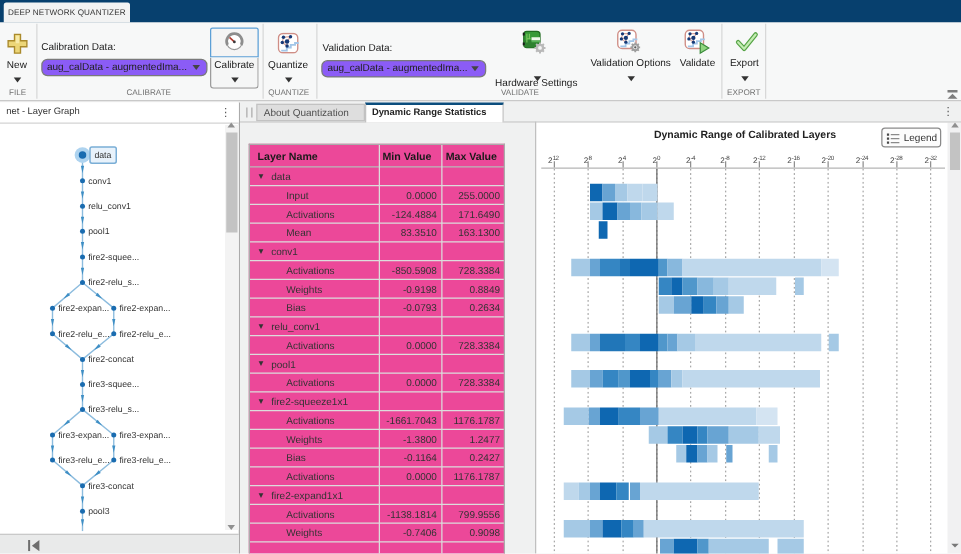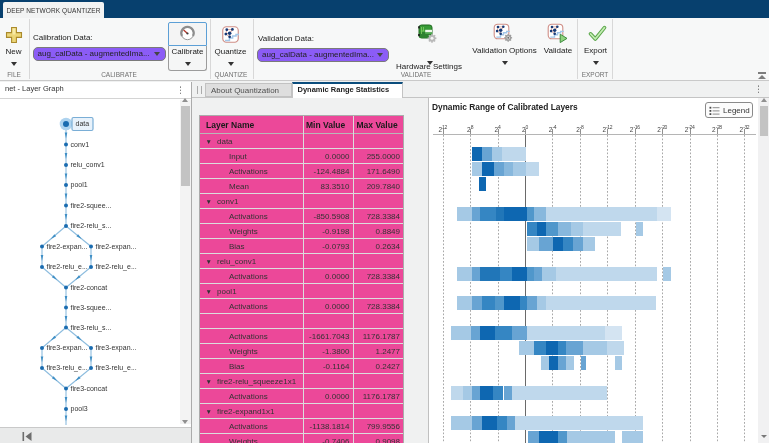--- a/index.html
+++ b/index.html
@@ -40,21 +40,21 @@
 .c1{position:absolute;left:0;top:0;width:102.5px;height:15px;white-space:nowrap;overflow:hidden}
 .c2{position:absolute;left:102.5px;top:0;width:50px;height:14px;text-align:right;padding:2.5px 3px 0 0}
 .c3{position:absolute;left:152.5px;top:0;width:50.5px;height:14px;text-align:right;padding:2.5px 3px 0 0}
 .cl1{position:absolute;left:102.5px;top:0;width:1px;height:328px;background:#dcdcdc}
 .cl2{position:absolute;left:152.5px;top:0;width:1px;height:328px;background:#dcdcdc}
 .tri{font-size:6.5px;color:#333;position:absolute;left:5.5px;top:3.5px}
 .gn{position:absolute;left:17px;top:2.5px}
 .sn{position:absolute;left:29px;top:2.5px}
 .chart{left:428.0px;top:97.0px;width:341.0px;height:346.0px;background:#fff;border-left:1px solid #c0c0c0}
 .tabline{left:192px;top:96.5px;width:577px;height:1px;background:#c4c4c4;z-index:2}
-.ctitle{position:absolute;left:3px;top:4.5px;width:328px;font-size:8.4px;font-weight:bold;color:#222}
+.ctitle{position:absolute;left:3px;top:4.5px;width:328px;text-align:center;font-size:8.4px;font-weight:bold;color:#222}
 .legend{position:absolute;left:276px;top:4.5px;width:48px;height:16px;border:1px solid #8a8a8a;border-radius:3px;background:#fcfcfc;font-size:8px;color:#333;line-height:15px;padding-left:17px}
 .legend svg{position:absolute;left:3px;top:3px}
 .xl{position:absolute;top:27px;transform:translateX(-50%);font-size:6.5px;color:#444;white-space:nowrap}
 .xl .e{font-size:5px;vertical-align:2.5px;letter-spacing:-0.4px}
 .axis{position:absolute;left:4px;top:37px;width:323px;height:1px;background:#b5b5b5}
 .tick{position:absolute;top:32px;width:1px;height:5px;background:#909090}
 .gl{position:absolute;top:38px;width:1px;height:308px;background-image:linear-gradient(#a9a9a9 45%,transparent 45%);background-size:1px 3.5px}
 .zero{position:absolute;top:38px;width:1px;height:308px;background:#6a6a6a}
 .seg{position:absolute;height:14px}
 </style></head><body>
@@ -325,21 +325,21 @@
             <span class="sn">Activations</span>
           </div>
           <div class="c2">-124.4884</div>
           <div class="c3">171.6490</div>
         </div>
 <div class="tr">
           <div class="c1">
             <span class="sn">Mean</span>
           </div>
           <div class="c2">83.3510</div>
-          <div class="c3">209.7840</div>
+          <div class="c3">163.1300</div>
         </div>
 <div class="tr">
           <div class="c1">
             <span class="tri">▼</span>
             <span class="gn">conv1</span>
           </div>
           <div class="c2"></div>
           <div class="c3"></div>
         </div>
 <div class="tr">
@@ -387,20 +387,24 @@
           <div class="c3"></div>
         </div>
 <div class="tr">
           <div class="c1">
             <span class="sn">Activations</span>
           </div>
           <div class="c2">0.0000</div>
           <div class="c3">728.3384</div>
         </div>
 <div class="tr">
+          <div class="c1">
+            <span class="tri">▼</span>
+            <span class="gn">fire2-squeeze1x1</span>
+          </div>
           <div class="c2"></div>
           <div class="c3"></div>
         </div>
 <div class="tr">
           <div class="c1">
             <span class="sn">Activations</span>
           </div>
           <div class="c2">-1661.7043</div>
           <div class="c3">1176.1787</div>
         </div>
@@ -410,28 +414,20 @@
           </div>
           <div class="c2">-1.3800</div>
           <div class="c3">1.2477</div>
         </div>
 <div class="tr">
           <div class="c1">
             <span class="sn">Bias</span>
           </div>
           <div class="c2">-0.1164</div>
           <div class="c3">0.2427</div>
-        </div>
-<div class="tr">
-          <div class="c1">
-            <span class="tri">▼</span>
-            <span class="gn">fire2-relu_squeeze1x1</span>
-          </div>
-          <div class="c2"></div>
-          <div class="c3"></div>
         </div>
 <div class="tr">
           <div class="c1">
             <span class="sn">Activations</span>
           </div>
           <div class="c2">0.0000</div>
           <div class="c3">1176.1787</div>
         </div>
 <div class="tr">
           <div class="c1">

